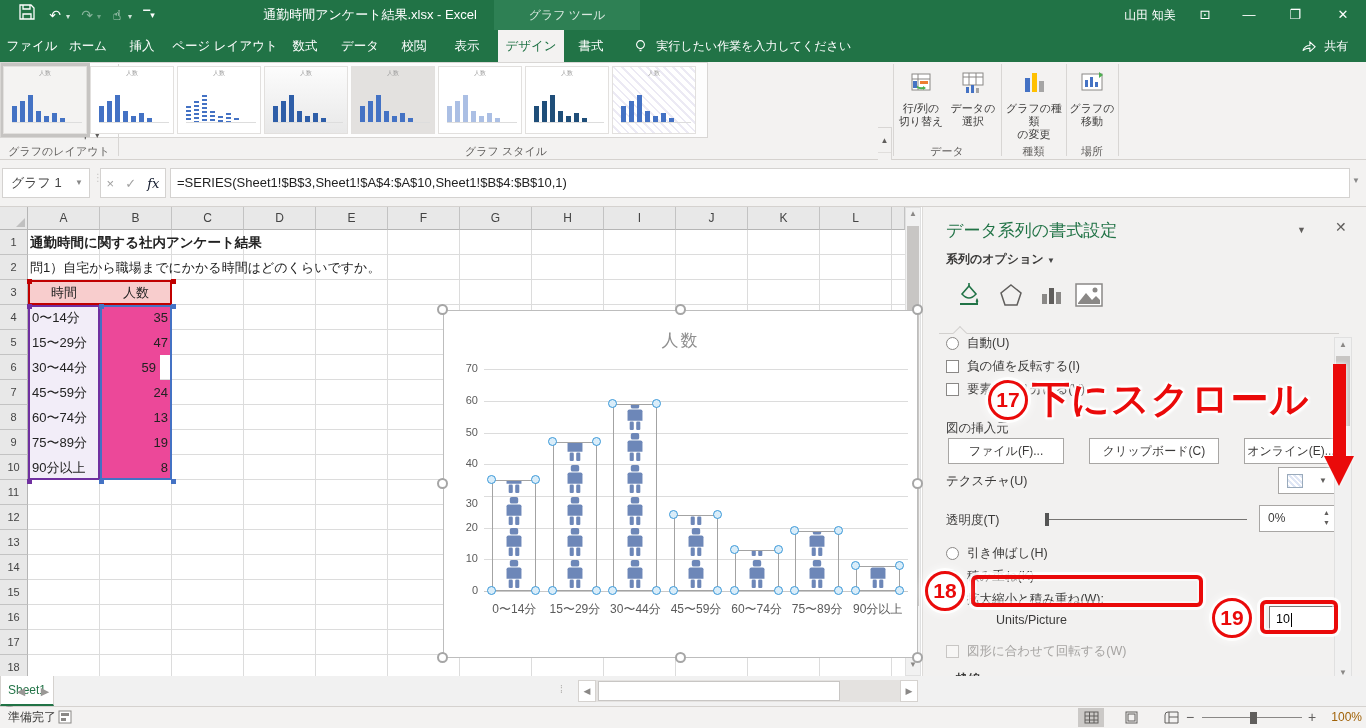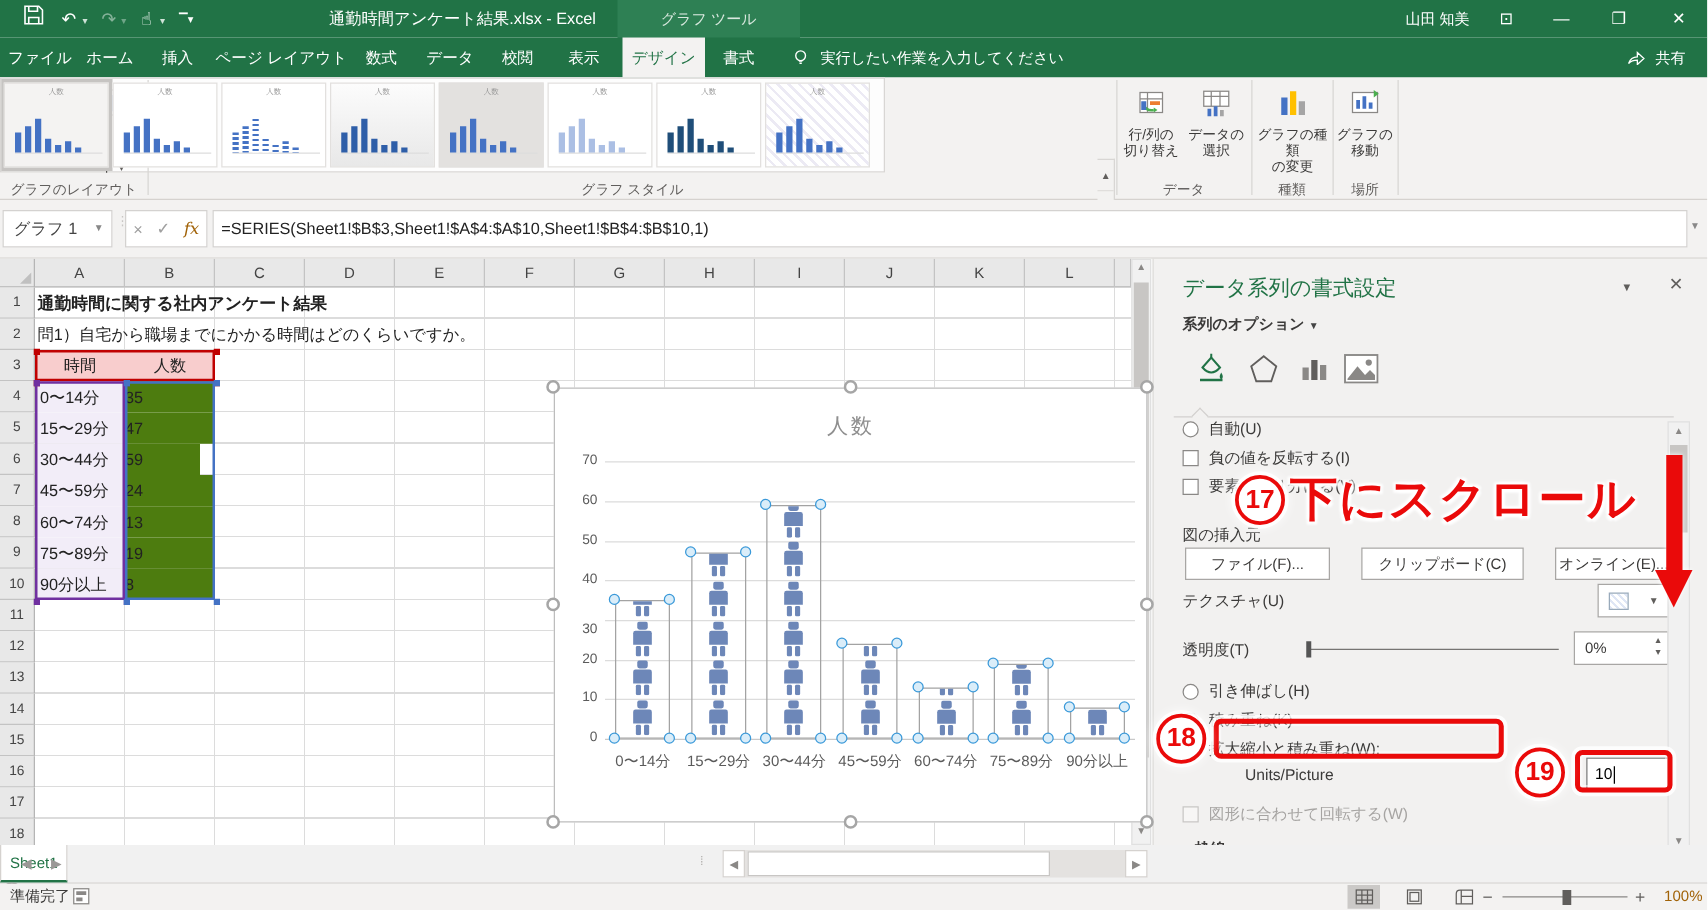--- a/index.html
+++ b/index.html
@@ -46,37 +46,37 @@
   .thumb.stripe .bars i { background:repeating-linear-gradient(180deg,#4472c4 0 2px,#ffffff 2px 4px); }
   .thumb.hatch { background:repeating-linear-gradient(45deg,#ffffff 0 4px,#eceaf4 4px 6px); }
   #galarrows { left:878px; top:65px; width:14px; height:76px; border:1px solid #d8d6d4; border-left:none; background:#f3f2f1; font-size:8px; color:#605e5c; text-align:center; }
   #galarrows div { height:25px; line-height:25px; border-bottom:1px solid #e0dedc; }
 
   
   #fbar { left:0; top:160px; width:1366px; height:47px; background:#f3f2f1; border-bottom:1px solid #d5d2cf; }
   #namebox { left:2px; top:8px; width:88px; height:30px; background:#fff; border:1px solid #d4d2d0; line-height:28px; padding-left:8px; font-size:13px; color:#444; }
   #namebox .dd { position:absolute; right:6px; top:0; font-size:8px; color:#888; }
   #fbtns { left:100px; top:8px; width:66px; height:30px; background:#fff; border:1px solid #d4d2d0; display:flex; align-items:center; justify-content:space-around; color:#a0a0a0; font-size:13px; }
-  #fbtns .fx { font-family:"DejaVu Serif",serif; font-style:italic; color:#a16207; }
+  #fbtns .fx { font-family:"DejaVu Serif",serif; font-style:italic; color:#0f172a; }
   #ffield { left:170px; top:8px; width:1180px; height:30px; background:#fff; border:1px solid #d4d2d0; line-height:28px; padding-left:6px; font-size:13px; color:#222; white-space:nowrap; overflow:hidden; }
   #fexp { left:1352px; top:16px; font-size:8px; color:#888; }
 
   
   #sheet { left:0; top:207px; width:922px; height:469px; background:#fff; overflow:hidden; }
   #cornercell { left:0; top:0; width:28px; height:23px; background:#e8e8e8; border-right:1px solid #b5b5b5; border-bottom:1px solid #b5b5b5; }
   #cornercell:after { content:""; position:absolute; right:2px; bottom:2px; border-left:9px solid transparent; border-bottom:9px solid #c0c0c0; }
   .colhdr { position:absolute; top:0; height:23px; background:#e8e8e8; border-right:1px solid #c3c3c3; border-bottom:1px solid #b5b5b5; text-align:center; line-height:23px; font-size:12px; color:#444; }
   .rowhdr { position:absolute; left:0; width:28px; height:25px; background:#e8e8e8; border-right:1px solid #b5b5b5; border-bottom:1px solid #c3c3c3; text-align:center; line-height:25px; font-size:11px; color:#444; }
   #grid { left:28px; top:23px; width:877px; height:446px;
     background:repeating-linear-gradient(to right, transparent 0 71px, #dcdcdc 71px 72px),
                repeating-linear-gradient(to bottom, transparent 0 24px, #dcdcdc 24px 25px); }
   .cell { position:absolute; height:25px; line-height:25px; font-size:13px; color:#222; white-space:nowrap; }
   .th-pink { background:#f8cdcd; text-align:center; }
   .cat  { background:#f2edf8; padding-left:4px; }
-  .val  { background:#4d7c0f; text-align:left; padding-right:4px; }
+  .val  { background:#ec4899; text-align:right; padding-right:4px; }
   .rangebox { position:absolute; pointer-events:none; }
   .hsq { position:absolute; width:5px; height:5px; }
 
   
   #chart { left:443px; top:310px; width:475px; height:348px; background:#fff; border:1px solid #bdbdbd; z-index:5; }
   #chart-title { position:absolute; left:0; top:18px; width:100%; text-align:center; font-size:17px; color:#8f8f8f; letter-spacing:2px; }
   .gl { position:absolute; height:1px; background:#dcdcdc; }
   .gl.base { background:#c9c9c9; }
   .yl { position:absolute; width:28px; text-align:right; font-size:11px; color:#5b5b5b; }
   .xl { position:absolute; width:80px; text-align:center; font-size:12px; color:#5b5b5b; }

